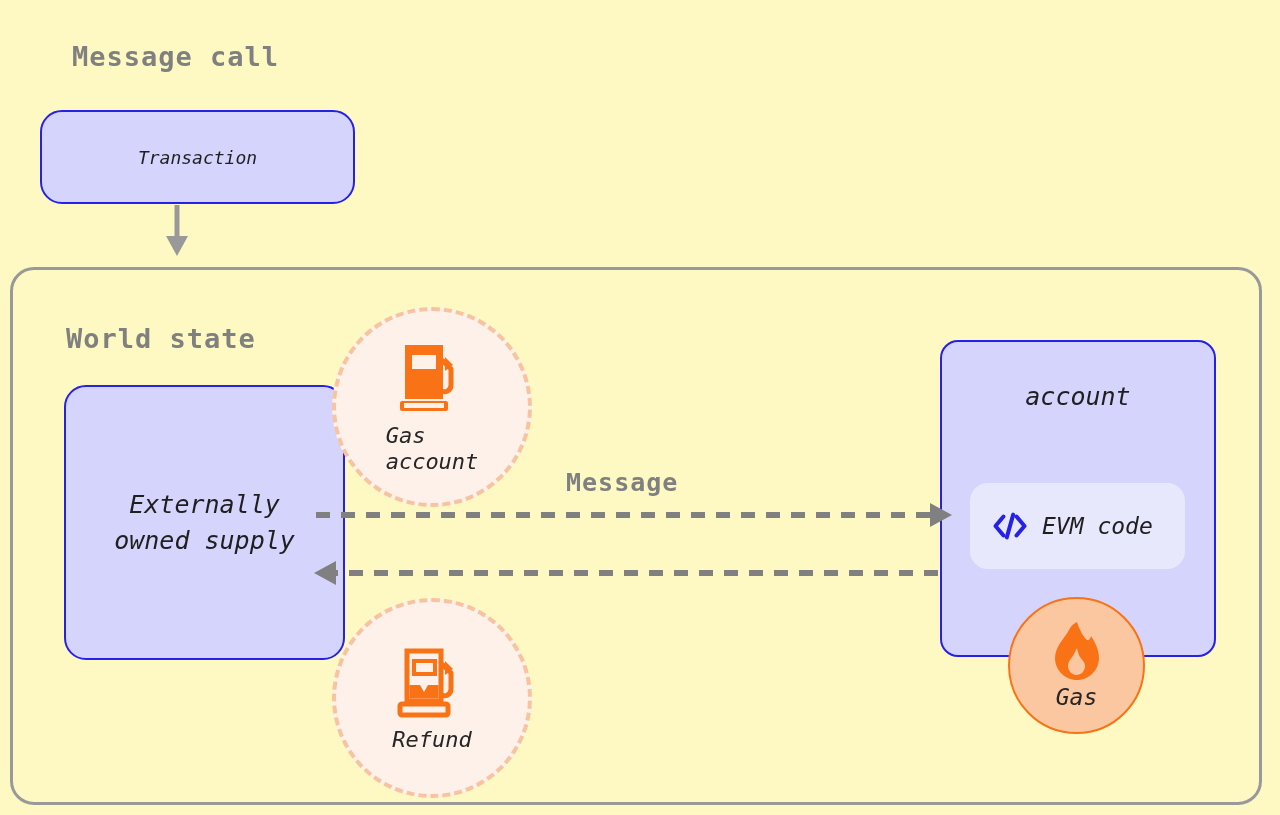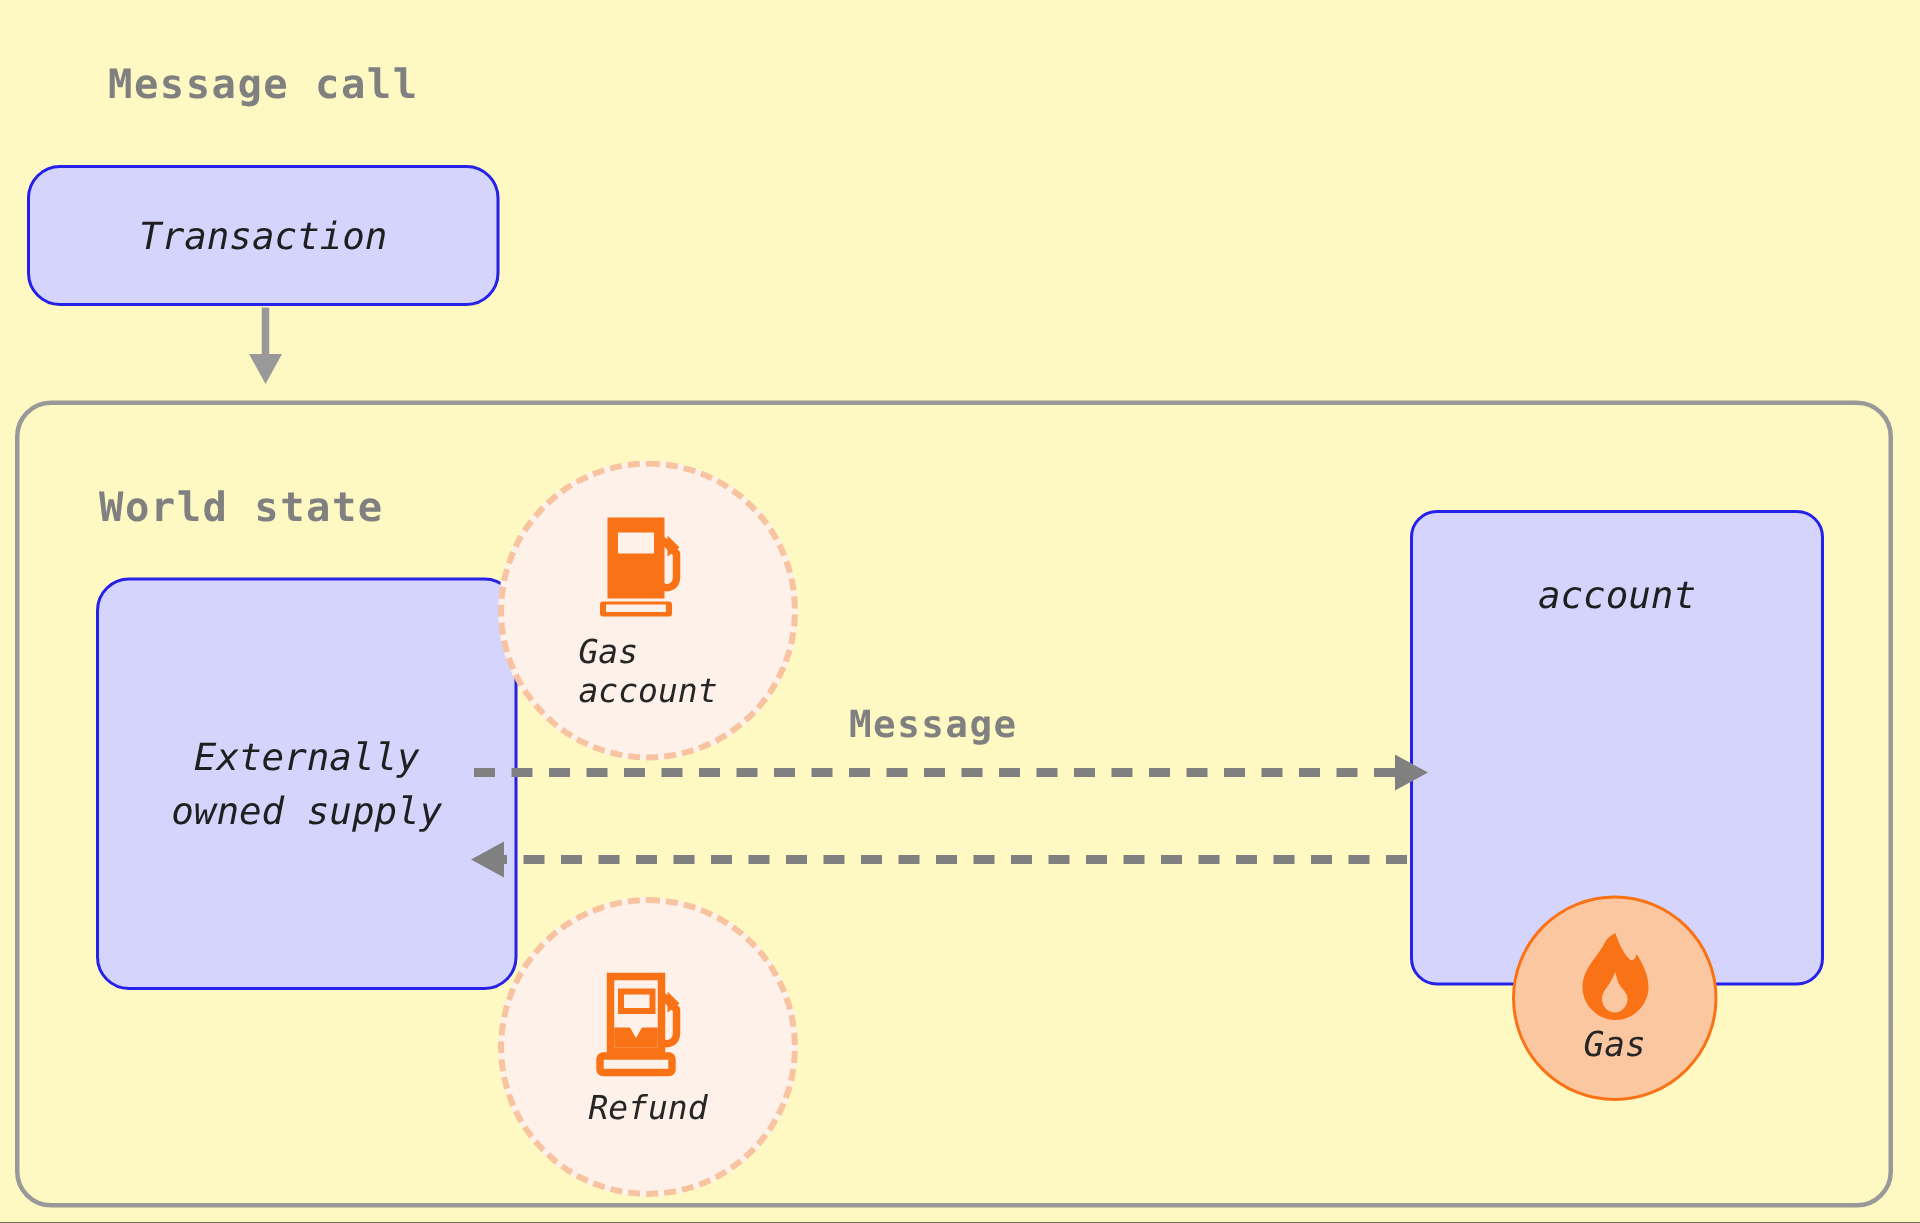--- a/index.html
+++ b/index.html
@@ -54,26 +54,26 @@
     display: flex;
     flex-direction: column;
     align-items: center;
     justify-content: center;
     color: #1f1f1f;
     font-family: "DejaVu Sans Mono", "Liberation Mono", monospace;
     font-style: italic;
     text-align: center;
   }
   #transaction-box {
-    left: 18px;
+    left: 40px;
     top: 110px;
     width: 315px;
     height: 94px;
     border-radius: 22px;
-    font-size: 25px;
+    font-size: 18px;
     justify-content: center;
   }
   #eoa-box {
     left: 32px;
     top: 385px;
     width: 281px;
     height: 275px;
     border-radius: 22px;
     font-size: 25px;
     line-height: 1.42;
@@ -198,20 +198,30 @@
 
   <div class="node-box" id="eoa-box">
     <span class="node-line">Externally</span>
     <span class="node-line">owned supply</span>
   </div>
 
   <div class="node-box" id="contract-box">
     <span class="node-line">account</span>
   </div>
 
+  <div id="evm-code-chip">
+    <span style="display:flex;">
+      <svg width="36" height="30" viewBox="0 0 36 30" aria-hidden="true">
+        <path d="M11.5 5.5 L3.5 15 L11.5 24.5" fill="none" stroke="#2621E8" stroke-width="4" stroke-linecap="round" stroke-linejoin="round"></path>
+        <path d="M24.5 5.5 L32.5 15 L24.5 24.5" fill="none" stroke="#2621E8" stroke-width="4" stroke-linecap="round" stroke-linejoin="round"></path>
+        <path d="M21.2 3.6 L14.8 26.4" fill="none" stroke="#2621E8" stroke-width="4" stroke-linecap="round"></path>
+      </svg>
+    </span>
+    <span class="chip-label">EVM code</span>
+  </div>
 
   <div id="gas-badge">
     <span style="display:flex;">
       <svg width="60" height="62" viewBox="0 0 60 62" aria-hidden="true">
         <path d="M30 2 C30 2 33 12 38 18 C41 22 43 20 44 16
                  C48 22 52 30 52 38 C52 50 42 60 30 60
                  C18 60 8 50 8 38 C8 26 18 18 22 10
                  C24 6 26 4 30 2 Z" fill="#F97316"></path>
         <path d="M30 28 C30 28 31 34 33 37 C35 40 38 42 38 46
                  C38 51 34 55 29.5 55 C25 55 21 51 21 46

